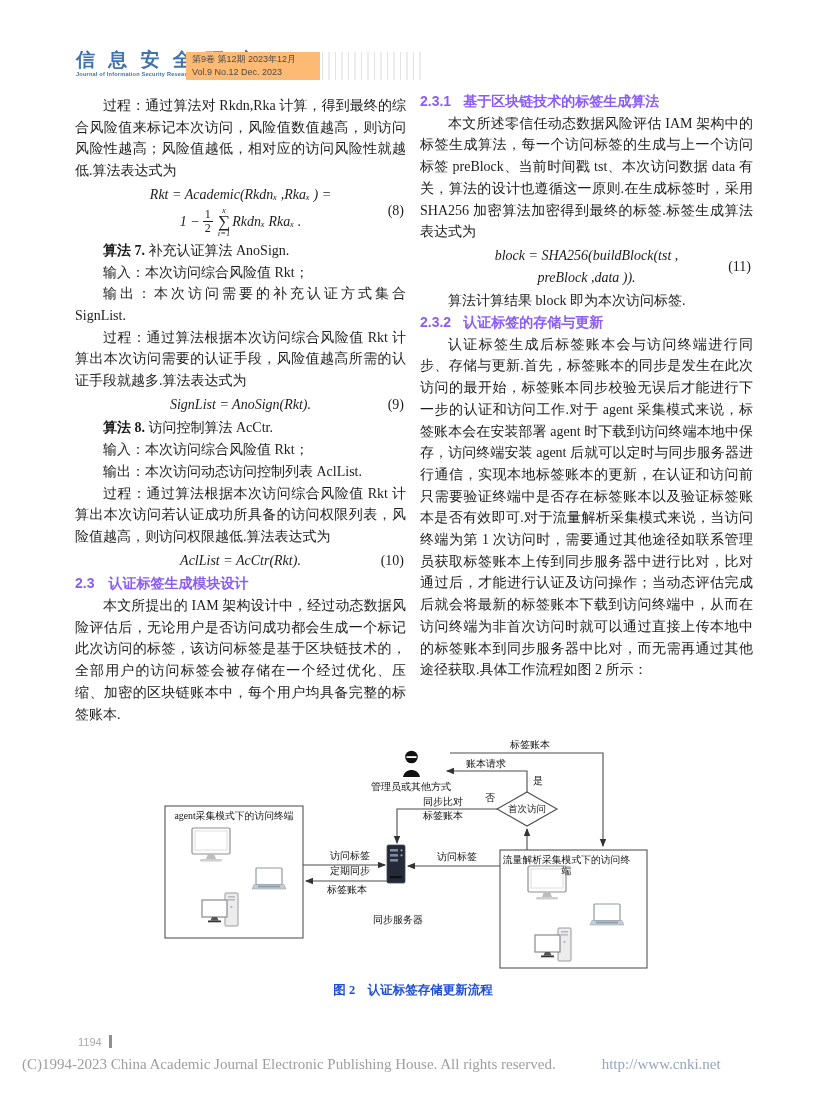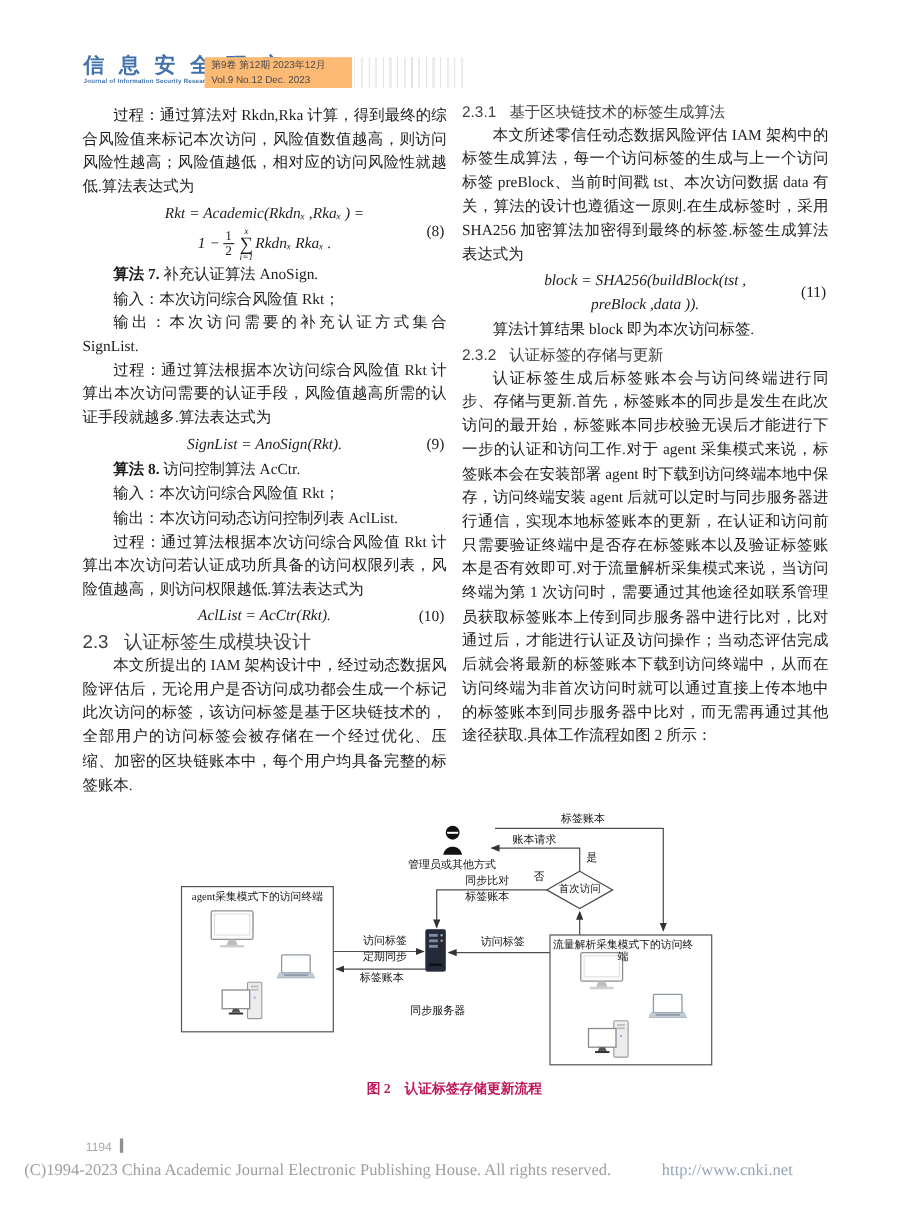--- a/index.html
+++ b/index.html
@@ -20,23 +20,23 @@
              #ececec 6px 8px,transparent 8px 13px);}
 
   
   .col{position:absolute;width:331px;font-size:14px;line-height:21.7px;text-align:justify;}
   .col-left{left:75px;top:95px;}
   .col-right{left:420px;top:91px;width:333px;}
   .col p{margin:0;}
   .para{text-indent:2em;}
   .line{text-indent:2em;}
   .algname{font-weight:bold;}
-  .h2,.h3{font-family:"Liberation Sans","DejaVu Sans",sans-serif;font-weight:normal;
-          color:#404040;text-indent:0;margin:0;}
-  .h2{font-size:17px;}
+  .h2,.h3{font-family:"Liberation Sans","DejaVu Sans",sans-serif;font-weight:bold;
+          color:#8b5cf6;text-indent:0;margin:0;}
+  .h2{font-size:14px;}
   .h3{font-size:14px;}
   .hnum{margin-right:14px;}
   .h3 .hnum{margin-right:12px;}
 
   
   .formula{position:relative;text-indent:0;margin:2px 0;}
   .f-center{display:flex;justify-content:center;align-items:center;}
   .var{font-style:italic;}
   .eqno{position:absolute;right:2px;top:50%;transform:translateY(-50%);font-style:normal;}
   .frac{display:inline-flex;flex-direction:column;align-items:center;font-size:12px;
@@ -45,21 +45,21 @@
   .sigma{display:inline-flex;flex-direction:column;align-items:center;line-height:1;margin:0 2px;}
   .sigma .slim{font-size:8.5px;font-style:italic;line-height:1;}
   .sigma .sbig{font-size:17px;line-height:0.9;}
 
   
   .diagram{position:absolute;left:140px;top:738px;width:545px;height:248px;}
   .diagram svg{position:absolute;left:0;top:0;}
   .dlabel{position:absolute;font-size:10px;line-height:1.15;text-align:center;color:#111;}
   .boxtitle{font-size:9.8px;}
   .fig-caption{position:absolute;left:0;right:0;top:982px;text-align:center;
-               font-weight:bold;font-size:12.5px;color:#be185d;}
+               font-weight:bold;font-size:12.5px;color:#1d4ed8;}
 
   
   .pageno{position:absolute;left:78px;top:1035px;font-family:"Liberation Sans","DejaVu Sans",sans-serif;
           font-size:11px;color:#a9a9a9;}
   .pageno .bar{display:inline-block;width:3px;height:13px;background:#8f8f8f;
                margin-left:7px;vertical-align:-2px;}
   .copyright{position:absolute;left:22px;top:1056px;font-size:15px;color:#9e9e9e;white-space:nowrap;}
   .copyright .url{margin-left:46px;color:#97a4ba;}
 </style>
 </head>

